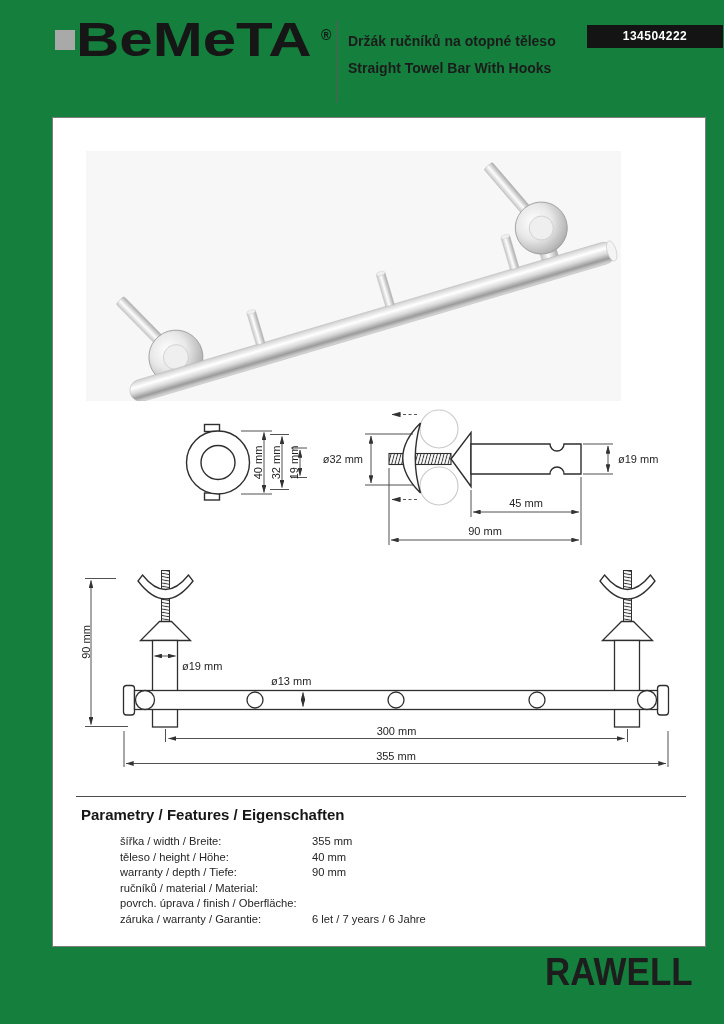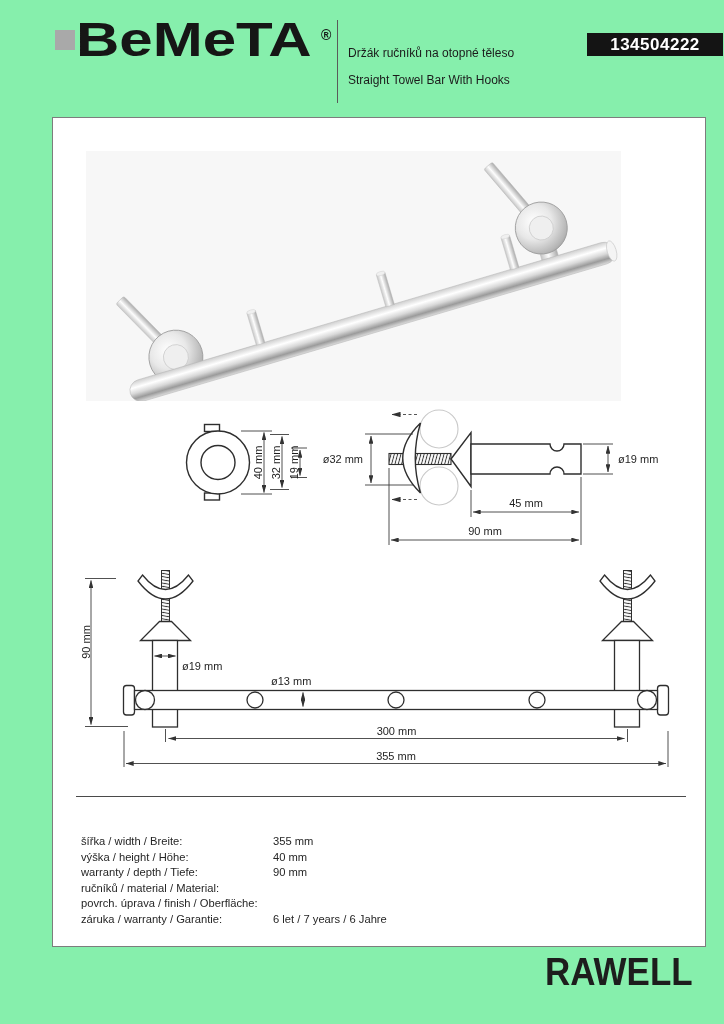--- a/index.html
+++ b/index.html
@@ -1,36 +1,36 @@
 <!DOCTYPE html>
 <html><head>
 <meta charset="utf-8">
 <style>
   html,body{margin:0;padding:0;background:#fff;}
-  .page{position:relative;width:724px;height:1024px;background:#86efac;overflow:hidden;
+  .page{position:relative;width:724px;height:1024px;background:#15803d;overflow:hidden;
         font-family:"Liberation Sans",sans-serif;color:#1a1a1a;}
   
   .logo-square{position:absolute;left:55px;top:30px;width:20px;height:20px;background:#a9a9a9;}
   .brand{position:absolute;left:76px;top:16px;font-size:48px;font-weight:bold;line-height:1;
          letter-spacing:0;transform:scaleX(1.25);transform-origin:left top;color:#161616;}
   .reg{position:absolute;left:321px;top:27px;font-size:14px;font-weight:bold;color:#161616;}
   .vline{position:absolute;left:337px;top:20px;width:1px;height:83px;background:#5a5a5a;}
-  .titles{position:absolute;left:348px;top:40px;width:260px;font-weight:normal;font-size:12px;color:#1b1b1b;}
+  .titles{position:absolute;left:348px;top:28px;width:260px;font-weight:bold;font-size:14px;color:#1b1b1b;}
   .titles div{height:27.3px;line-height:27.3px;white-space:nowrap;}
-  .badge{position:absolute;left:587px;top:33px;width:136px;height:23px;background:#141414;color:#fff;
-         font-size:17px;font-weight:bold;text-align:center;line-height:23px;letter-spacing:.5px;}
+  .badge{position:absolute;left:587px;top:25px;width:136px;height:23px;background:#141414;color:#fff;
+         font-size:12px;font-weight:bold;text-align:center;line-height:23px;letter-spacing:.5px;}
   
   .main-box{position:absolute;left:52px;top:117px;width:652px;height:828px;border:1px solid #7d7d7d;background:#fff;}
   .photo{position:absolute;left:33px;top:33px;width:535px;height:250px;}
   .tech1{position:absolute;left:98px;top:281px;width:520px;height:152px;}
   .tech2{position:absolute;left:18px;top:443px;width:620px;height:250px;}
   .hr{position:absolute;left:23px;top:678px;width:610px;border-top:1px solid #4a4a4a;}
   .params-heading{position:absolute;left:28px;top:688px;font-size:15px;font-weight:bold;color:#161616;}
   .params{position:absolute;left:28px;top:716px;width:560px;}
-  .prow{display:flex;font-size:11.2px;line-height:15.5px;color:#252525;}
+  .prow{display:flex;font-size:11.2px;line-height:15.5px;color:#252525;margin-left:39px;}
   .plabel{width:192px;}
   .pvalue{flex:1;}
   
   .rawell{position:absolute;left:545px;top:953px;font-size:38px;font-weight:bold;line-height:1;
           transform:scaleX(.92);transform-origin:left top;color:#1d1d1d;white-space:nowrap;}
   svg text{font-family:"Liberation Sans",sans-serif;font-size:11px;fill:#1f1f1f;}
 </style>
 </head>
 <body>
 
@@ -196,28 +196,29 @@
         <line x1="125" y1="762.5" x2="665" y2="762.5" marker-start="url(#ar2)" marker-end="url(#ar2)"></line>
       </g>
       <text transform="rotate(-90 89 641)" x="89" y="641" text-anchor="middle">90 mm</text>
       <text x="181" y="669" text-anchor="start">ø19 mm</text>
       <text x="270" y="684" text-anchor="start">ø13 mm</text>
       <text x="395.5" y="733.5" text-anchor="middle">300 mm</text>
       <text x="395" y="758.5" text-anchor="middle">355 mm</text>
     </svg>
 
     <div class="hr"></div>
+    <div class="params-heading">Parametry / Features / Eigenschaften</div>
 
     <div class="params">
       <div class="prow">
         <span class="plabel">šířka / width / Breite:</span>
         <span class="pvalue">355 mm</span>
       </div>
       <div class="prow">
-        <span class="plabel">výška / height / Höhe:</span>
+        <span class="plabel">těleso / height / Höhe:</span>
         <span class="pvalue">40 mm</span>
       </div>
       <div class="prow">
         <span class="plabel">warranty / depth / Tiefe:</span>
         <span class="pvalue">90 mm</span>
       </div>
       <div class="prow">
         <span class="plabel">ručníků / material / Material:</span>
       </div>
       <div class="prow">

